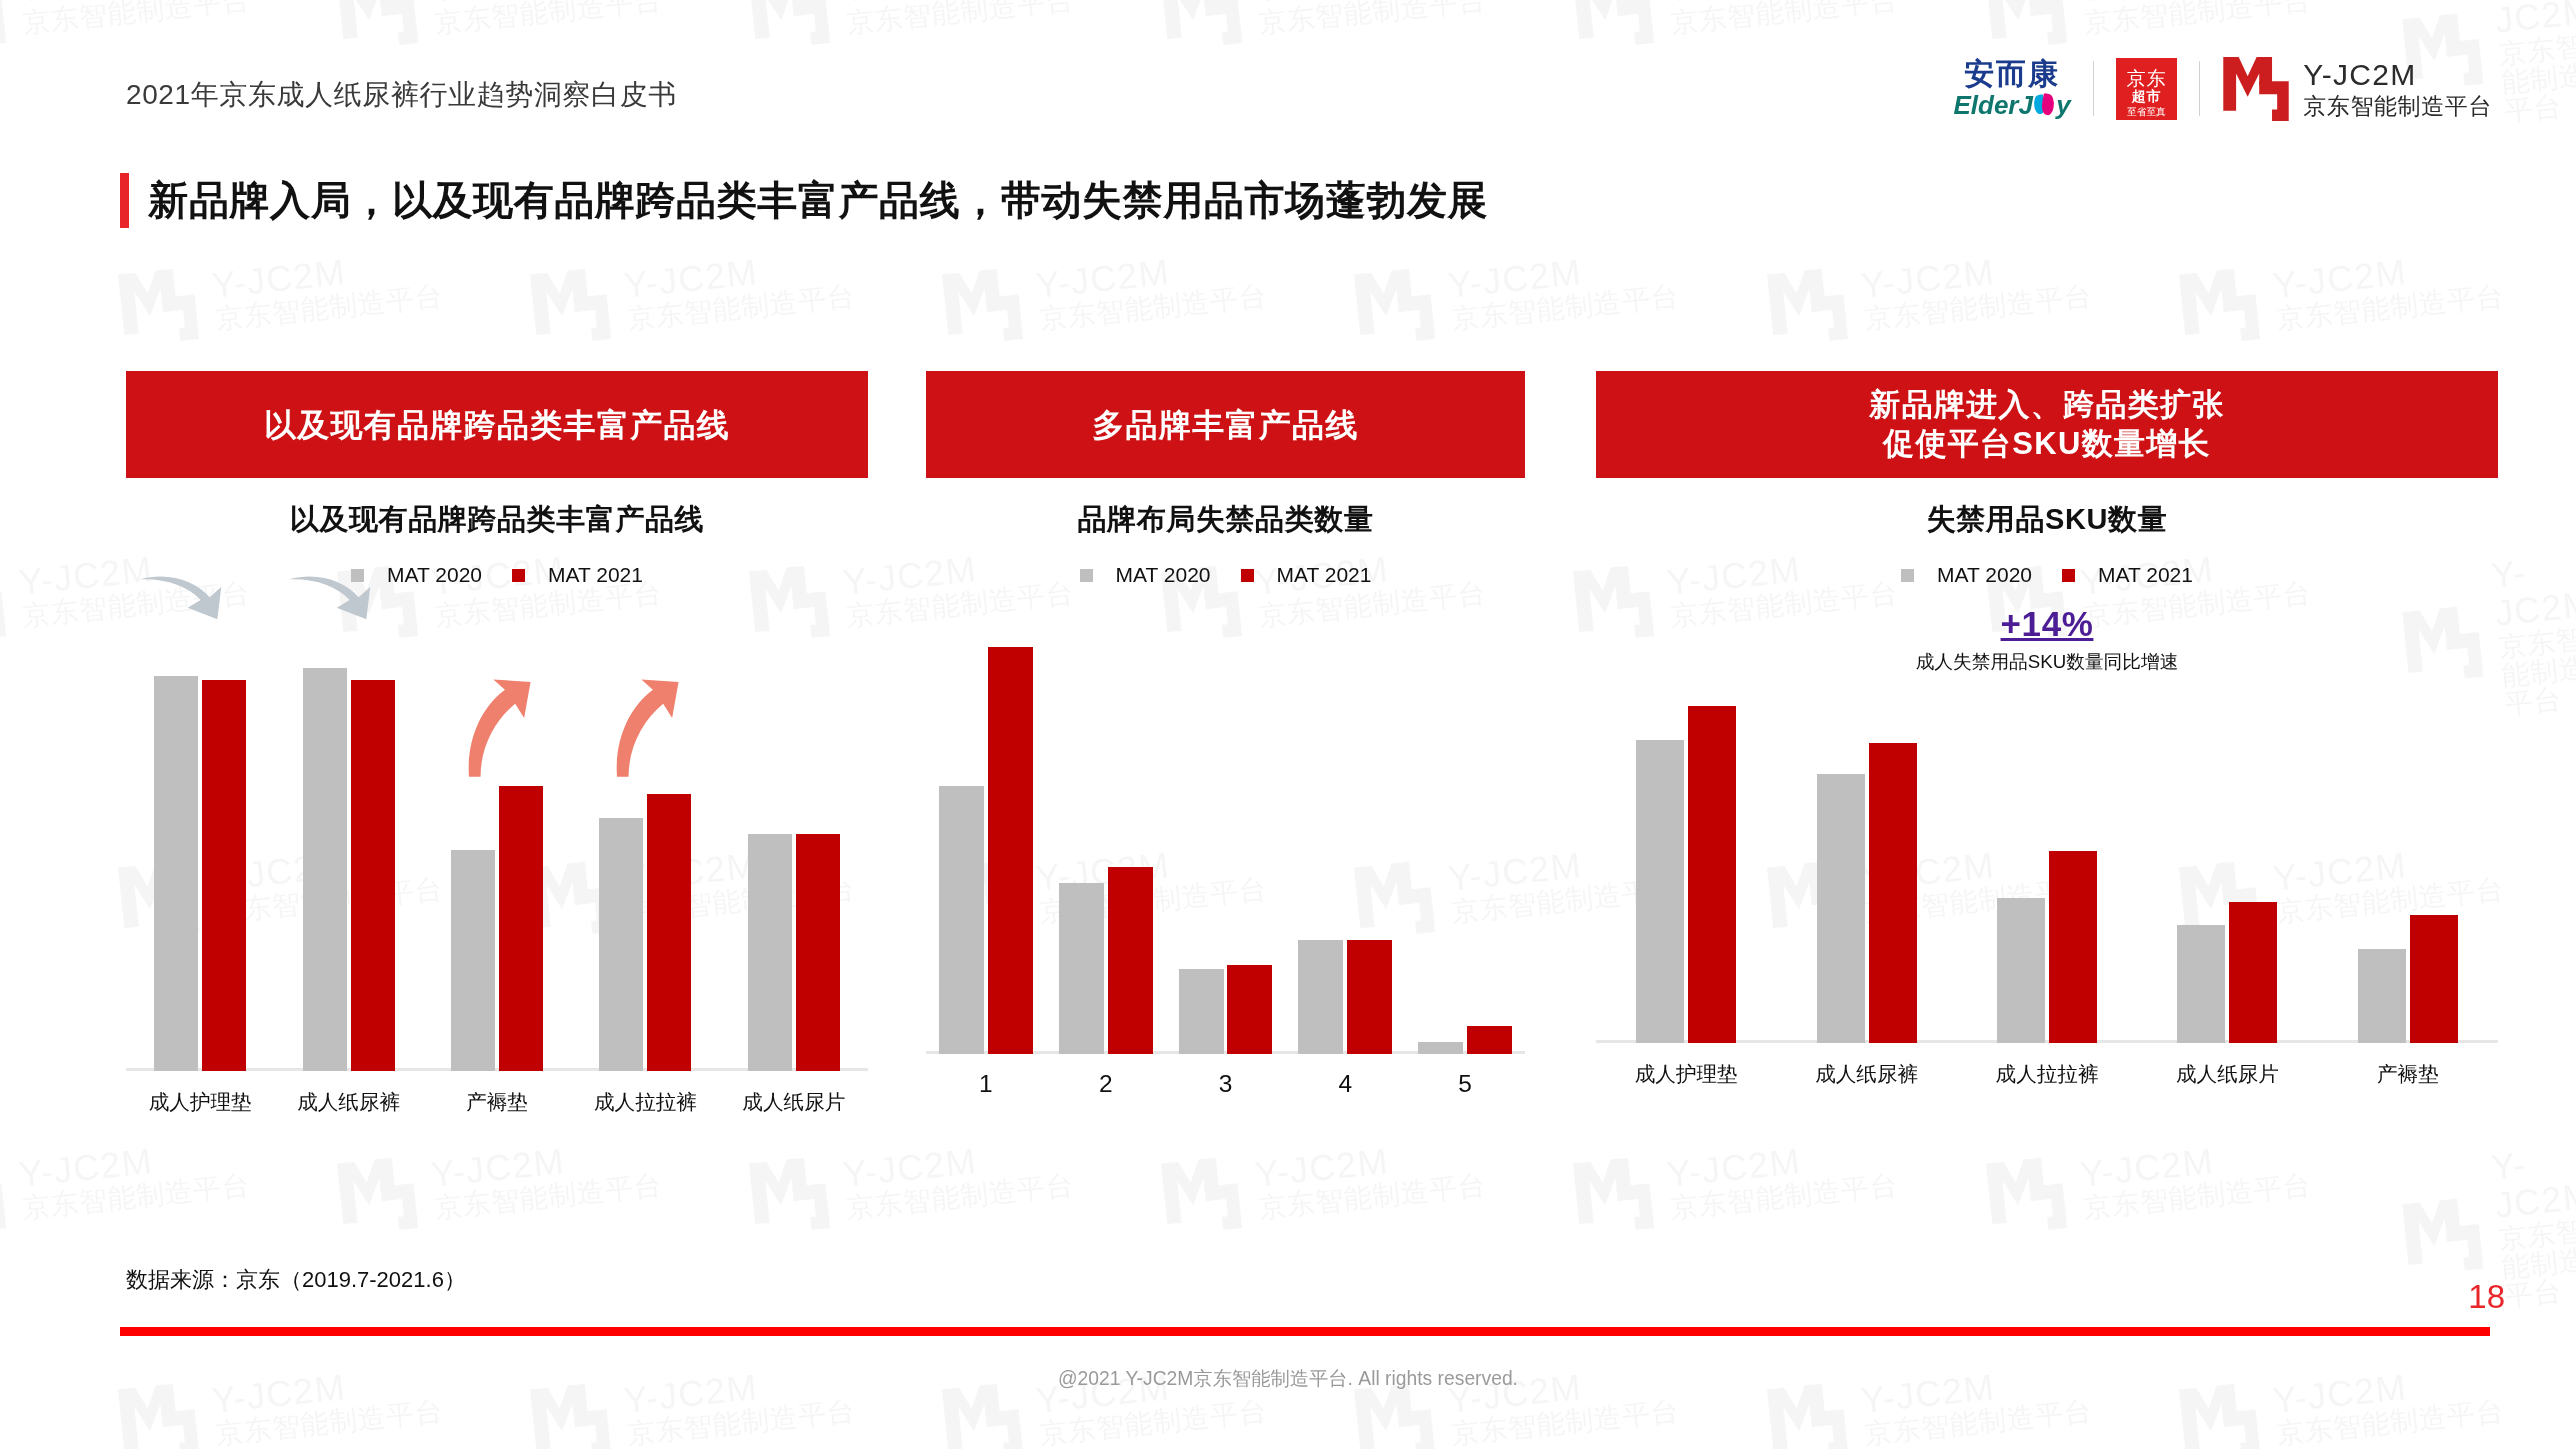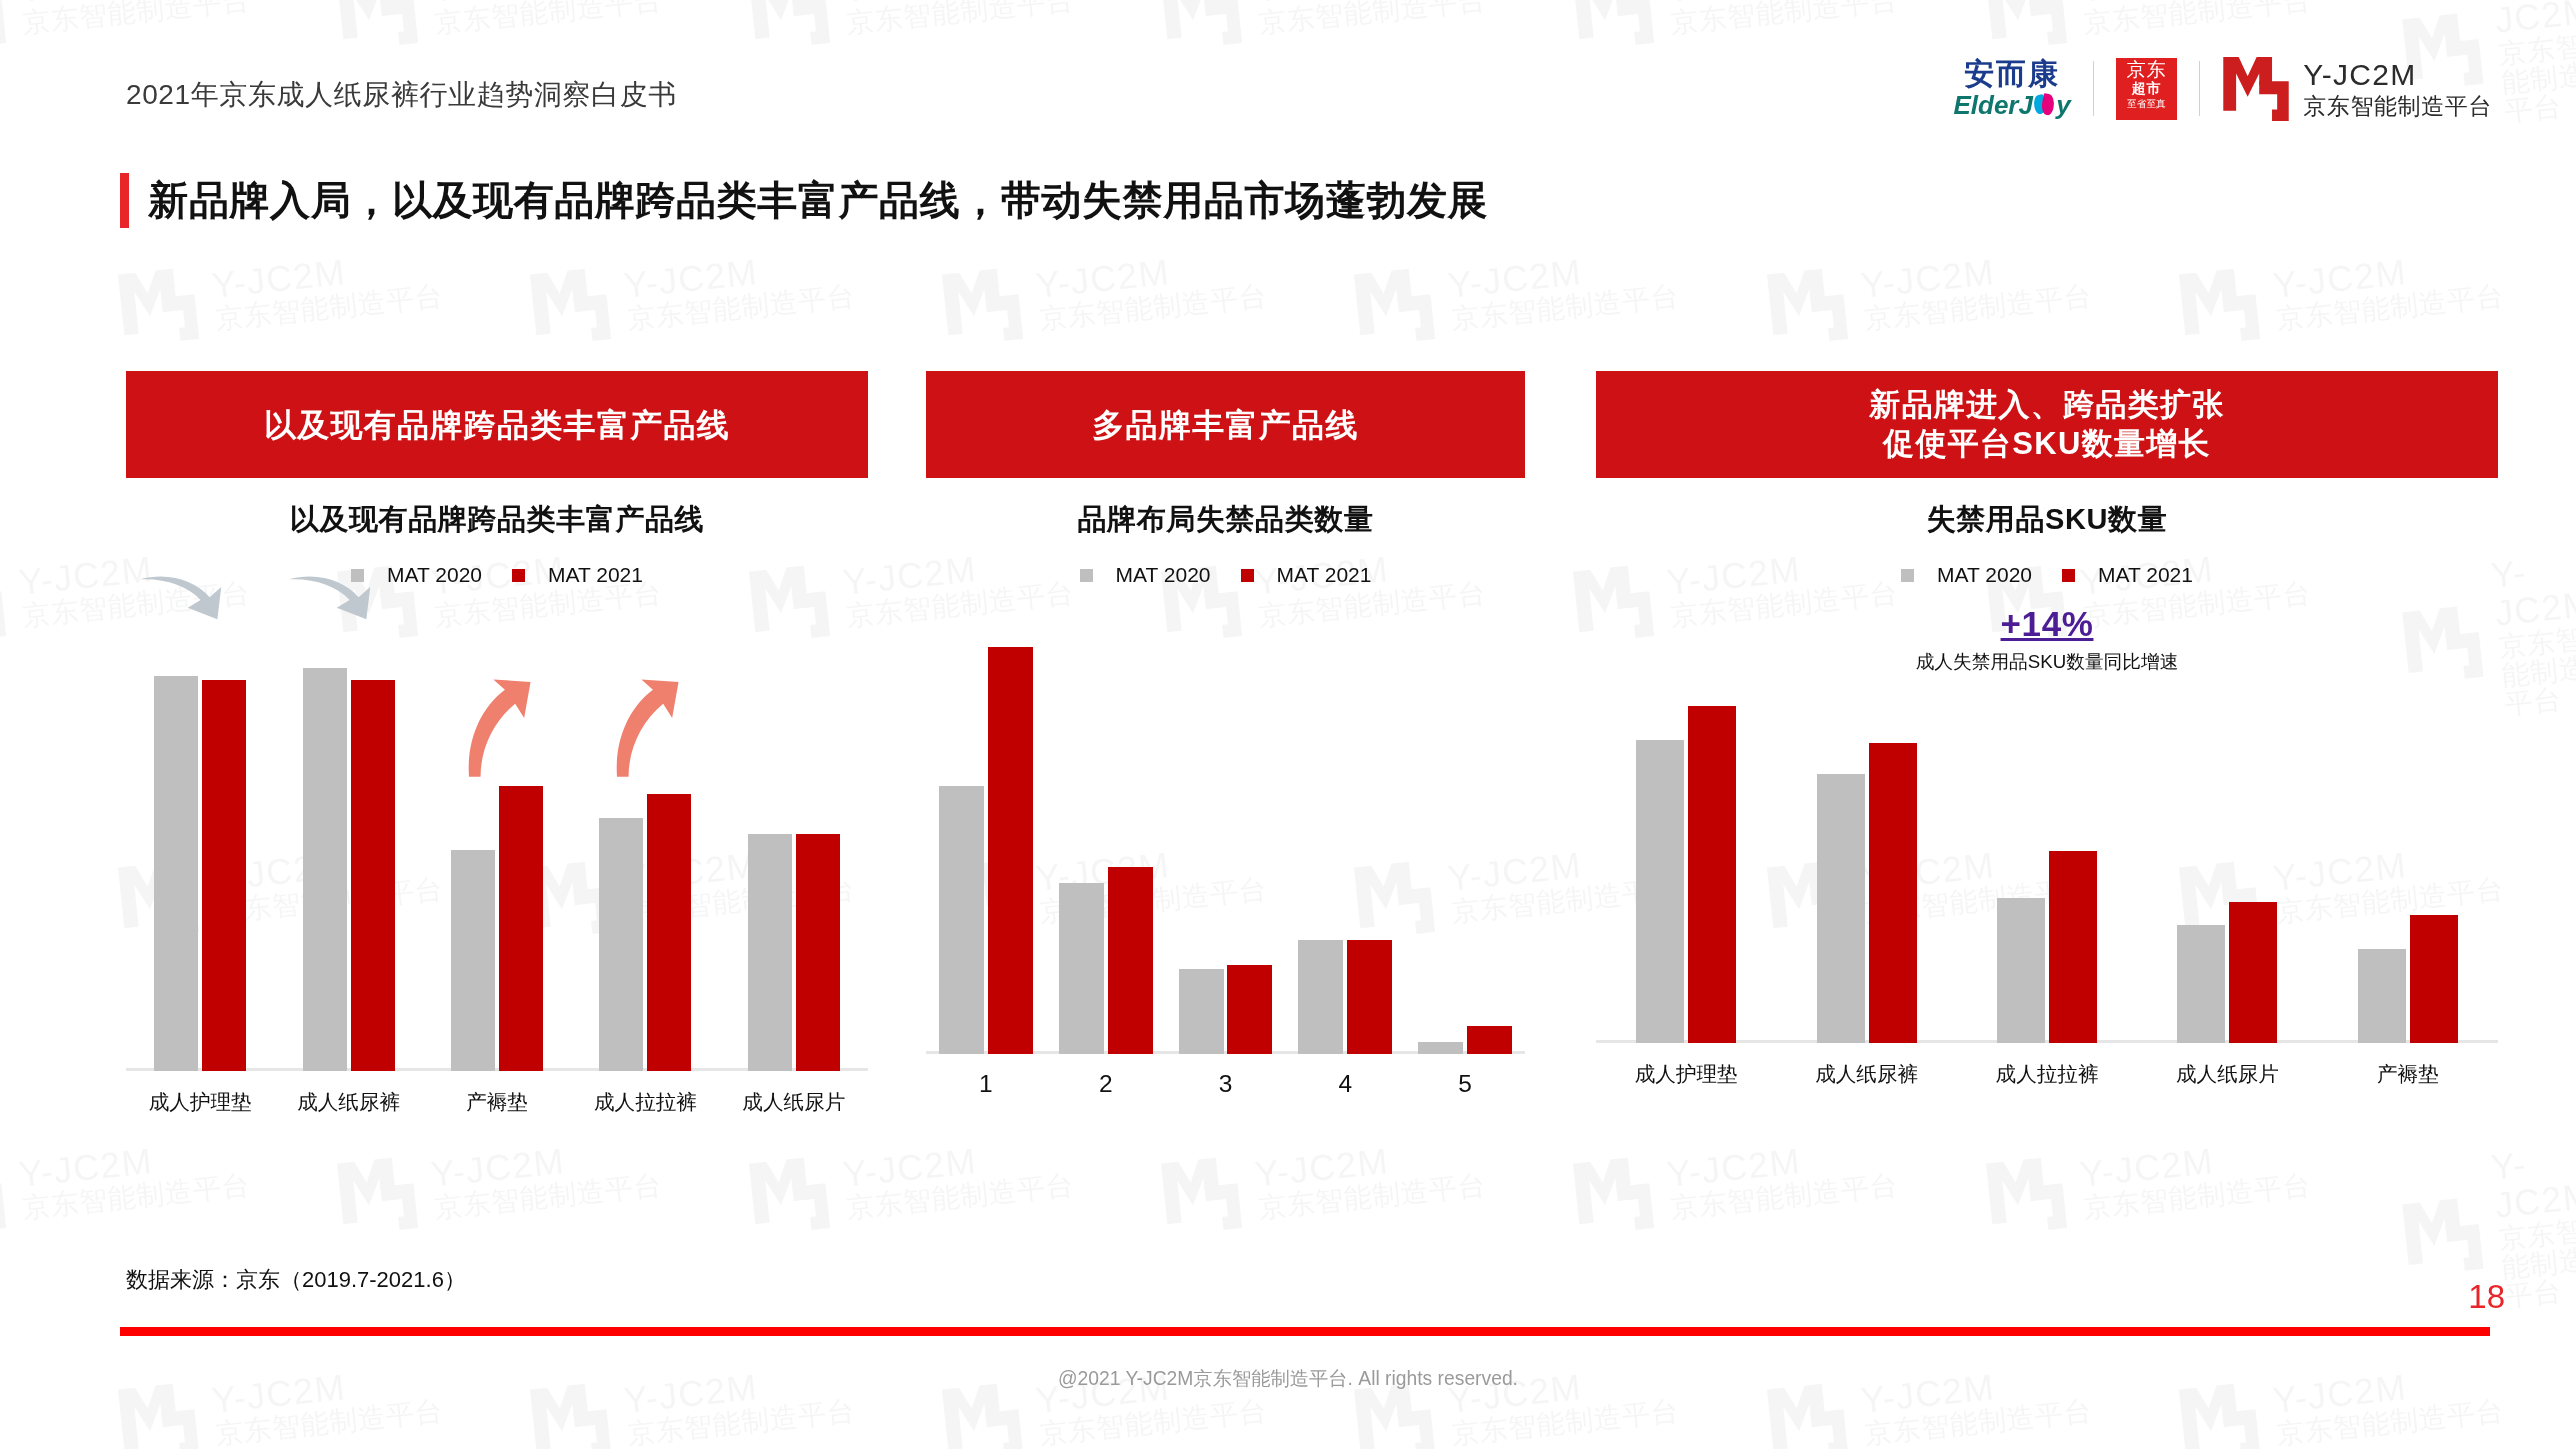--- a/index.html
+++ b/index.html
@@ -32,21 +32,21 @@
       position:relative;}
   #logo-elderjoy .en{font-size:26px;font-weight:bold;font-style:italic;color:#0f766e;
       letter-spacing:0px;margin-top:3.2px;display:flex;align-items:center;}
   .joy-o{display:inline-block;width:22px;height:22px;position:relative;margin:0 0.6px;}
   .joy-o .lobe-l{position:absolute;left:0;top:1.3px;width:11px;height:19.3px;
       background:#00a9e0;border-radius:60% 10% 55% 40%;transform:rotate(-12deg);}
   .joy-o .lobe-r{position:absolute;left:8.4px;top:0;width:11.6px;height:20.6px;
       background:#e5007d;border-radius:10% 60% 40% 55%;transform:rotate(10deg);}
   
   #logo-jdsuper{width:61px;height:62px;background:#e02020;color:#fff;
-      display:flex;flex-direction:column;align-items:center;justify-content:flex-start;
+      display:flex;flex-direction:column;align-items:center;justify-content:flex-end;
       gap:1.3px;line-height:1;padding:2.6px 0;box-sizing:border-box;}
   #logo-jdsuper .l1{font-size:19.3px;letter-spacing:0.6px;}
   #logo-jdsuper .l2{font-size:14px;font-weight:bold;letter-spacing:0.6px;}
   #logo-jdsuper .l3{font-size:9.7px;letter-spacing:0px;margin-top:2.6px;}
   
   #logo-yjc2m{display:flex;align-items:center;gap:13px;}
   #logo-yjc2m .mark{width:68px;height:72px;}
   #logo-yjc2m .txt{display:flex;flex-direction:column;line-height:1.1;}
   #logo-yjc2m .t1{font-size:30px;color:#2b2b2b;letter-spacing:1.3px;font-weight:500;}
   #logo-yjc2m .t2{font-size:23px;color:#2b2b2b;letter-spacing:0.6px;margin-top:2.6px;}

